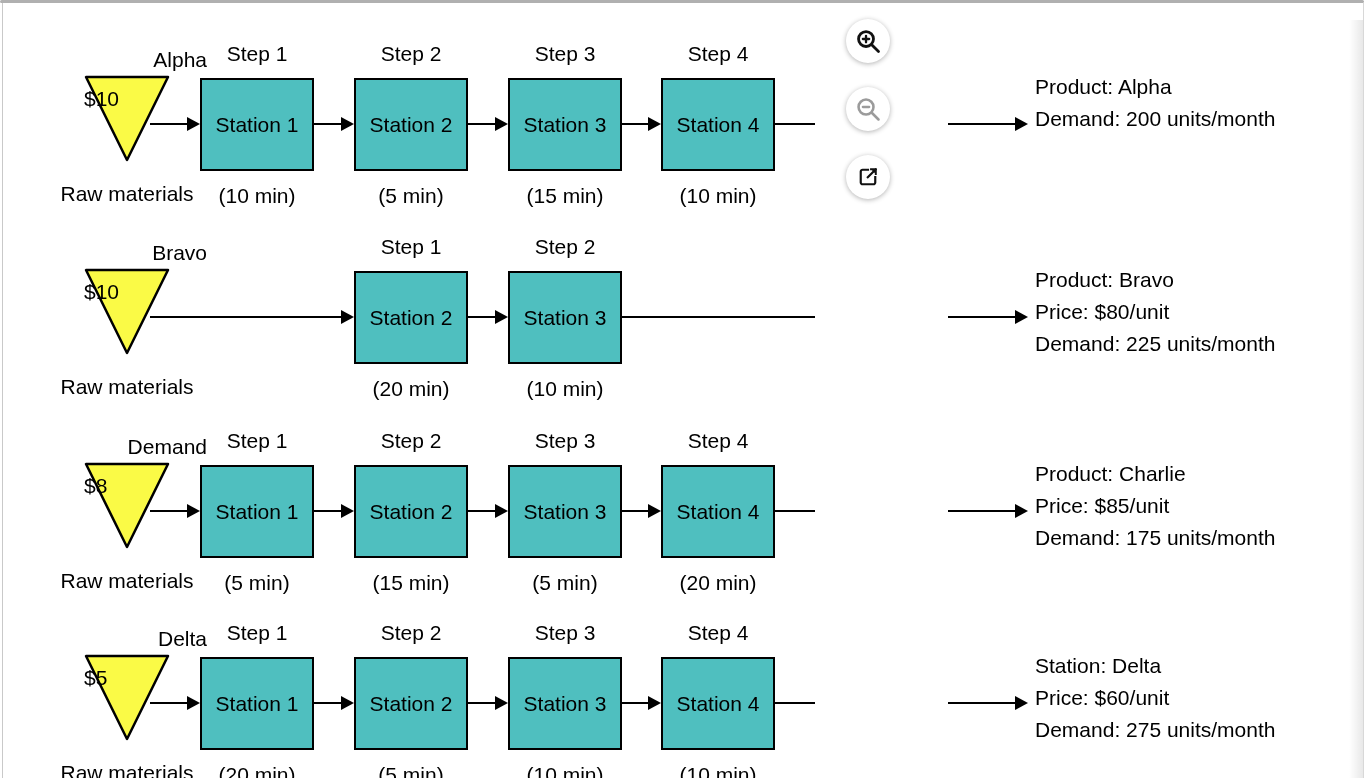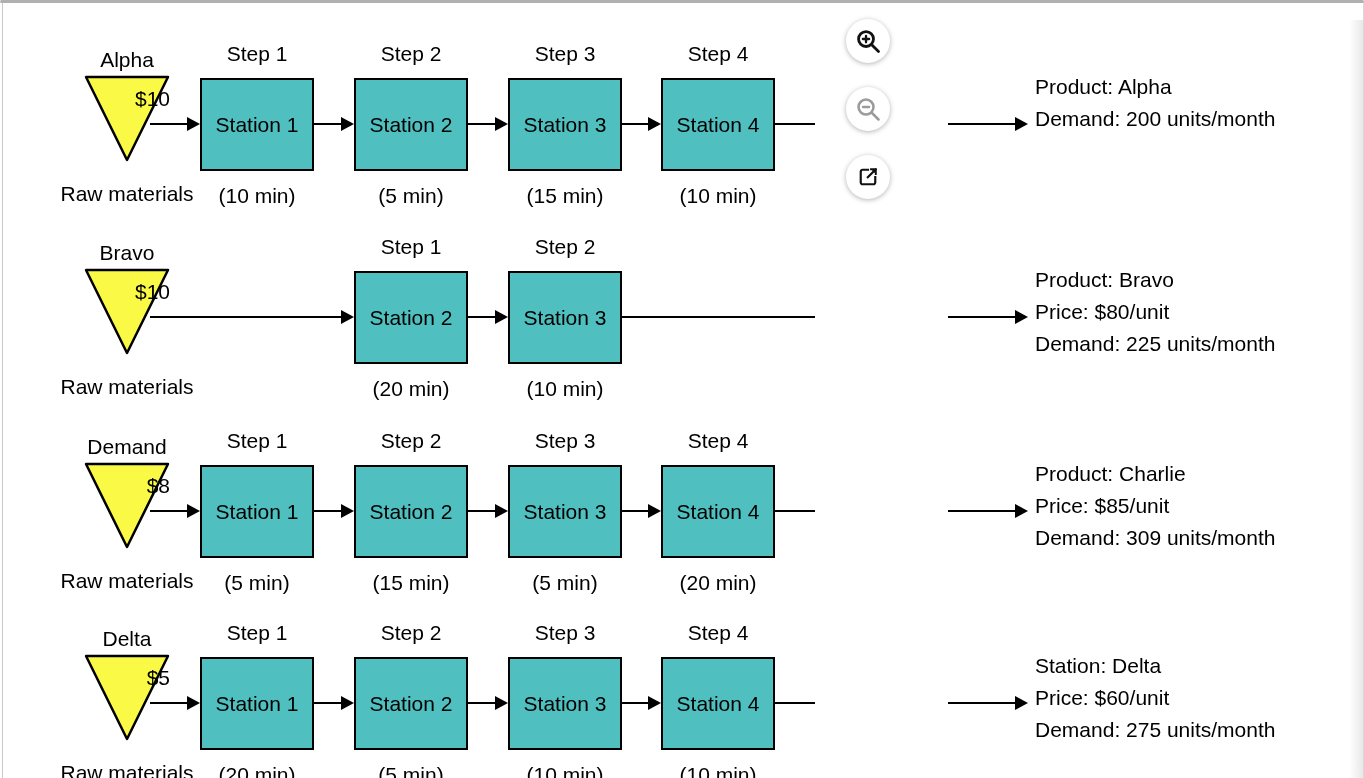--- a/index.html
+++ b/index.html
@@ -11,24 +11,24 @@
   }
   
   .top-edge{position:absolute;top:0;left:0;right:0;height:3px;background:#b0b0b0;border-radius:2px;}
   .left-edge{position:absolute;top:3px;left:2px;bottom:0;width:1px;background:#c9c9c9;}
   .right-edge{position:absolute;top:3px;right:0;bottom:0;width:1px;background:#d8d8d8;}
   .right-shadow{position:absolute;top:20px;right:1px;bottom:0;width:14px;
     background:linear-gradient(to right, rgba(0,0,0,0), rgba(0,0,0,0.09));}
 
   
   .row{position:absolute;left:0;width:1364px;height:165px;}
-  .tri-label{position:absolute;left:47px;top:0;width:160px;text-align:center;
+  .tri-label{position:absolute;left:47px;top:0;width:160px;text-align:right;
     font-size:21px;line-height:22px;}
   .tri{position:absolute;left:84px;top:26px;}
-  .tri-cost{position:absolute;left:84px;top:38px;width:86px;text-align:right;
+  .tri-cost{position:absolute;left:84px;top:38px;width:86px;text-align:left;
     font-size:21px;line-height:24px;}
   .raw-label{position:absolute;left:0;top:133px;width:254px;text-align:center;
     font-size:21px;line-height:24px;}
 
   .box{position:absolute;top:29px;width:114px;height:93px;box-sizing:border-box;
     background:#4FBFBF;border:2.5px solid #000;
     display:flex;flex-direction:column;justify-content:center;align-items:center;
     font-size:21px;line-height:29px;text-align:center;gap:42px;}
   .col0{left:200px}.col1{left:354px}.col2{left:508px}.col3{left:661px}
 
@@ -173,21 +173,21 @@
   <div class="line" style="left:622px;width:26px"></div>
   <div class="head" style="left:648px"></div>
   <div class="line" style="left:775px;width:40px"></div>
 
   <div class="line" style="left:948px;width:67px"></div>
   <div class="head" style="left:1015px"></div>
 
   <div class="info">
     <div>Product: Charlie</div>
     <div>Price: $85/unit</div>
-    <div>Demand: 309 units/month</div>
+    <div>Demand: 175 units/month</div>
   </div>
 </div>
 
 <div class="row" style="top:628px">
   <div class="tri-label">Delta</div>
   <svg class="tri" width="86" height="88" viewBox="0 0 86 88">
     <polygon points="2,2 84,2 43,85" fill="#FAFA46" stroke="#000" stroke-width="2.5" stroke-linejoin="round"></polygon>
   </svg>
   <div class="tri-cost">$5</div>
   <div class="raw-label">Raw materials</div>

